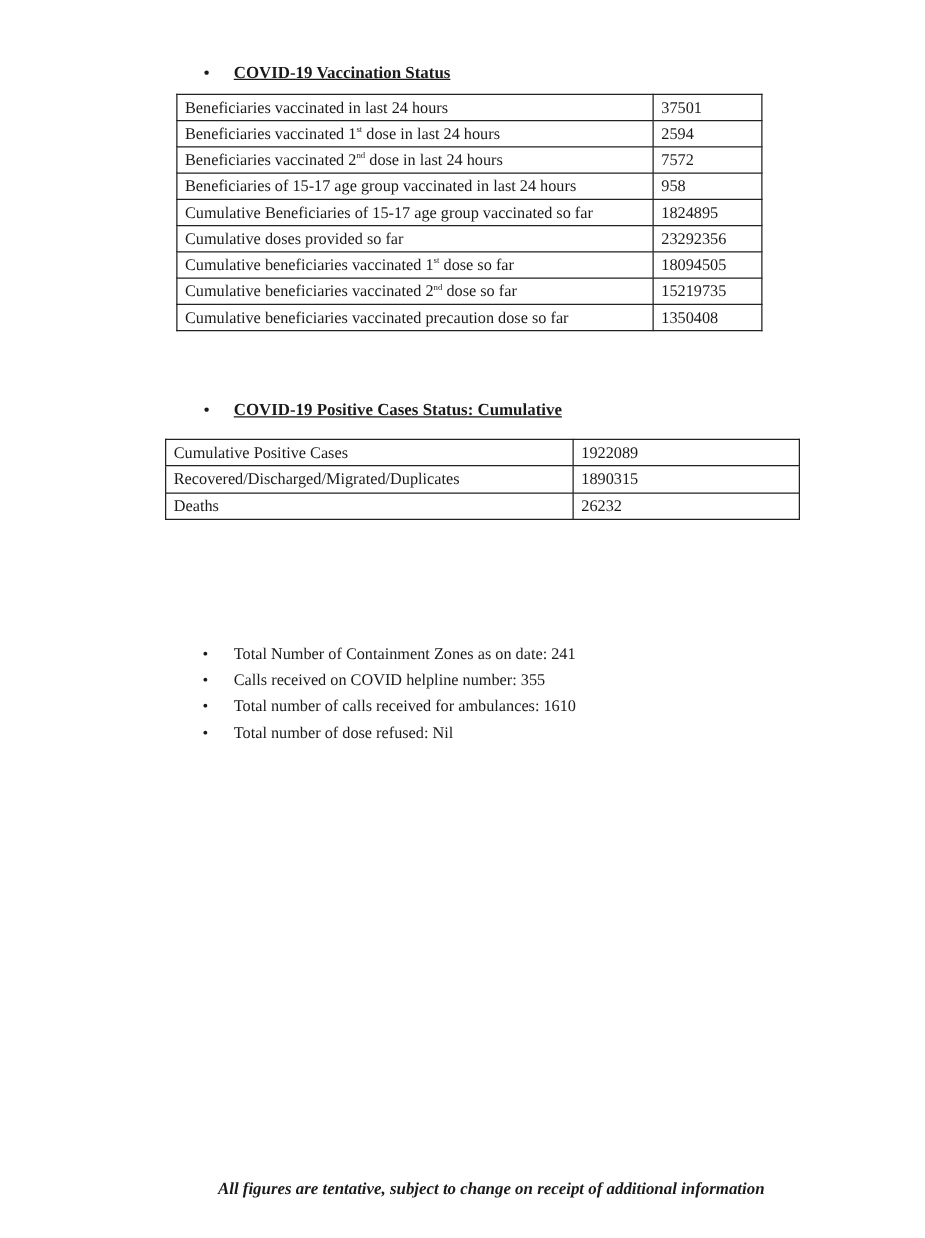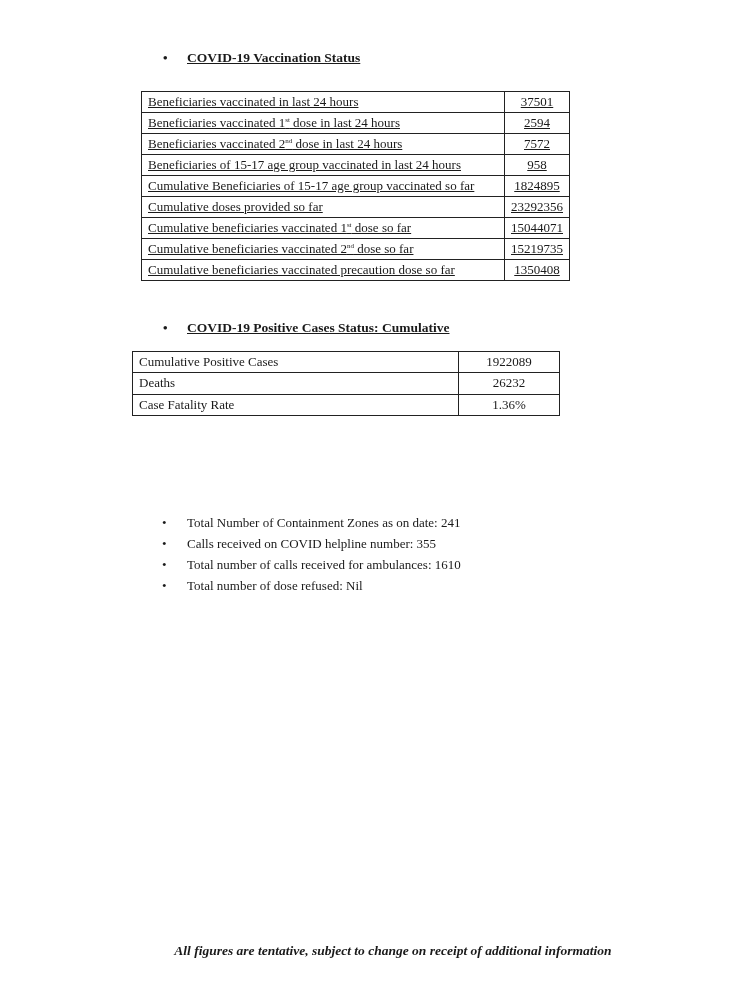--- a/index.html
+++ b/index.html
@@ -2,24 +2,24 @@
 <html><head>
 <meta charset="utf-8">
 <style>
   html, body { margin: 0; padding: 0; background: #ffffff; }
   body { width: 740px; height: 990px; position: relative; overflow: hidden;
          font-family: "Liberation Serif", serif; color: #1a1a1a; }
   .heading { position: absolute; font-weight: bold; font-size: 13.5px; text-decoration: underline; }
   .heading .bullet { position: absolute; left: -24px; text-decoration: none; font-size: 13px; }
   table { position: absolute; border-collapse: collapse; font-size: 13px; }
   td { border: 1.5px solid #222; padding: 0 6px; height: 20px; line-height: 20px; white-space: nowrap; }
-  td.val { text-align: center; margin-left: 25px; }
-  #vax-table { left: 141px; top: 91px; width: 429px; text-decoration: underline; }
+  td.val { text-align: left; margin-left: 25px; }
+  #vax-table { left: 141px; top: 75px; width: 469px; }
   #vax-table td.lbl { width: 368px; }
-  #cases-table { left: 132px; top: 351px; width: 428px; border-radius: 16px; }
+  #cases-table { left: 132px; top: 351px; width: 508px; border-radius: 16px; }
   #cases-table td.lbl { width: 313px; }
   #cases-table td { height: 20.3px; line-height: 20px; }
   ul.info { position: absolute; left: 162px; top: 512px; margin: 0; padding: 0; list-style: none; font-size: 13px; }
   ul.info li { position: relative; padding-left: 25px; height: 21px; line-height: 21px; }
   ul.info li .dot { position: absolute; left: 0; top: 0; }
   sup { font-size: 7px; line-height: 0; }
   .footer { position: absolute; left: 0; width: 786px; top: 943px; text-align: center;
             font-weight: bold; font-style: italic; font-size: 13.5px; }
 </style>
 </head>
@@ -51,21 +51,21 @@
     <tr>
         <td class="lbl">Cumulative Beneficiaries of 15-17 age group vaccinated so far</td>
         <td class="val">1824895</td>
       </tr>
     <tr>
         <td class="lbl">Cumulative doses provided so far</td>
         <td class="val">23292356</td>
       </tr>
     <tr>
         <td class="lbl"><span>Cumulative beneficiaries vaccinated 1</span><sup>st</sup><span> dose so far</span></td>
-        <td class="val">15044071</td>
+        <td class="val">18094505</td>
       </tr>
     <tr>
         <td class="lbl"><span>Cumulative beneficiaries vaccinated 2</span><sup>nd</sup><span> dose so far</span></td>
         <td class="val">15219735</td>
       </tr>
     <tr>
         <td class="lbl">Cumulative beneficiaries vaccinated precaution dose so far</td>
         <td class="val">1350408</td>
       </tr>
   </tbody>
@@ -76,26 +76,26 @@
   <span>COVID-19 Positive Cases Status: Cumulative</span>
 </div>
 
 <table id="cases-table">
   <tbody>
     <tr>
         <td class="lbl">Cumulative Positive Cases</td>
         <td class="val">1922089</td>
       </tr>
     <tr>
+        <td class="lbl">Recovered/Discharged/Migrated/Duplicates</td>
+        <td class="val">1890315</td>
+      </tr>
+    <tr>
         <td class="lbl">Deaths</td>
         <td class="val">26232</td>
-      </tr>
-    <tr>
-        <td class="lbl">Case Fatality Rate</td>
-        <td class="val">1.36%</td>
       </tr>
   </tbody>
 </table>
 
 <ul class="info">
   <li><span class="dot">•</span><span>Total Number of Containment Zones as on date: 241</span></li>
   <li><span class="dot">•</span><span>Calls received on COVID helpline number: 355</span></li>
   <li><span class="dot">•</span><span>Total number of calls received for ambulances: 1610</span></li>
   <li><span class="dot">•</span><span>Total number of dose refused: Nil</span></li>
 </ul>

